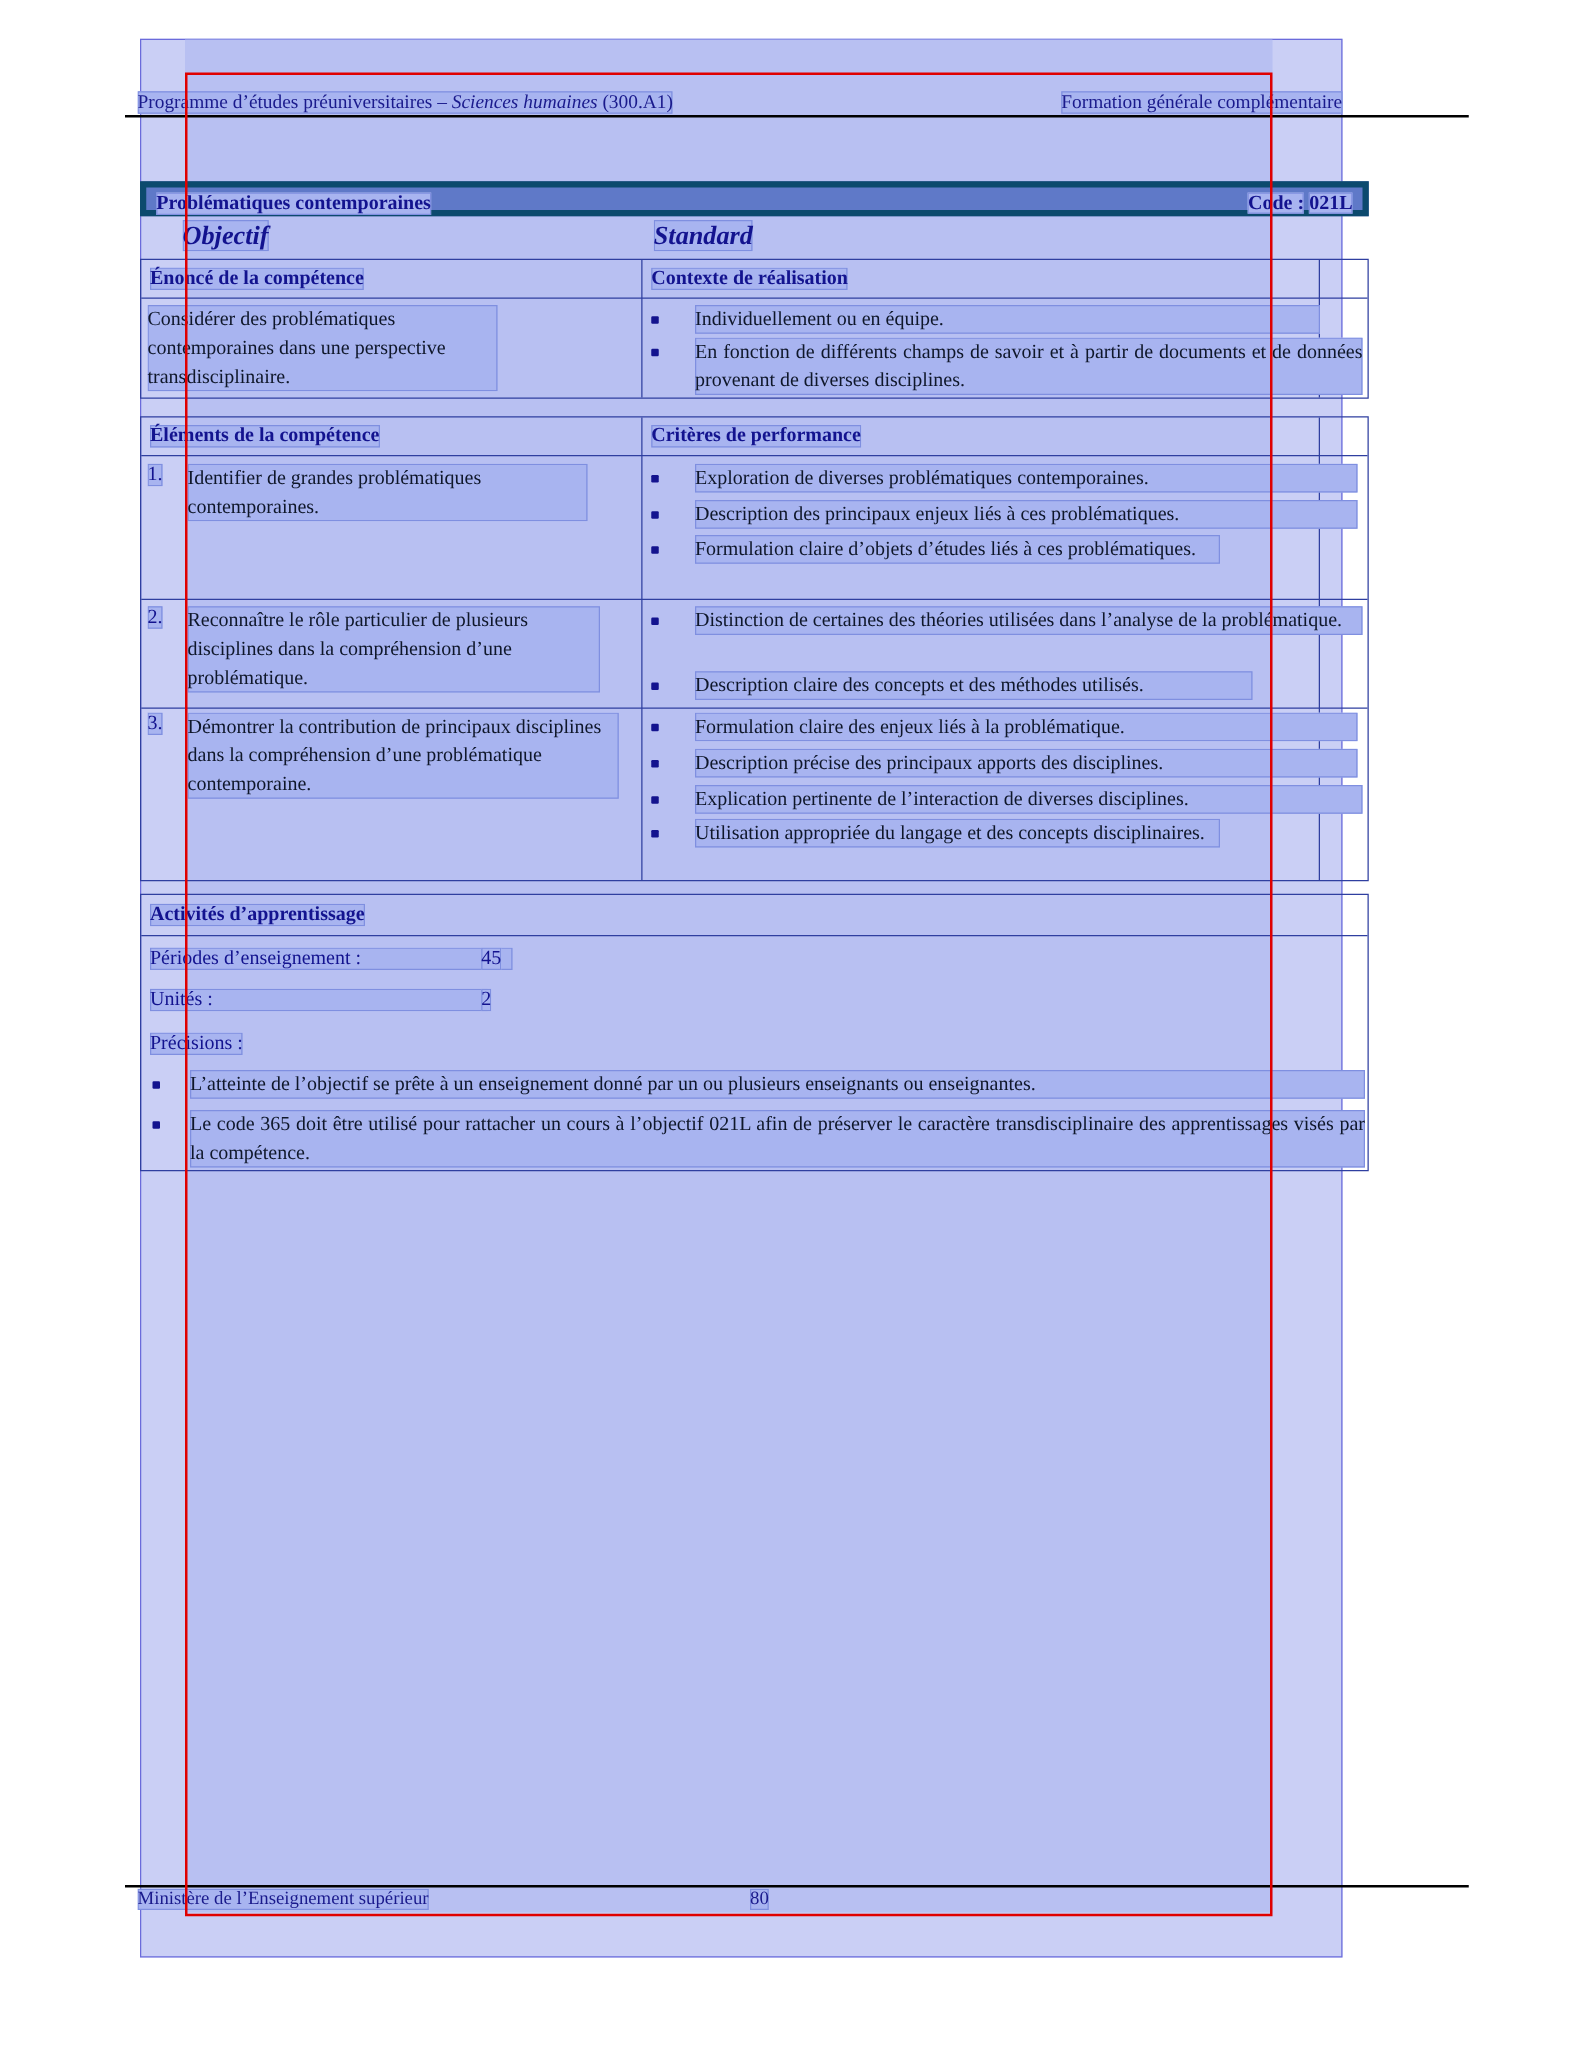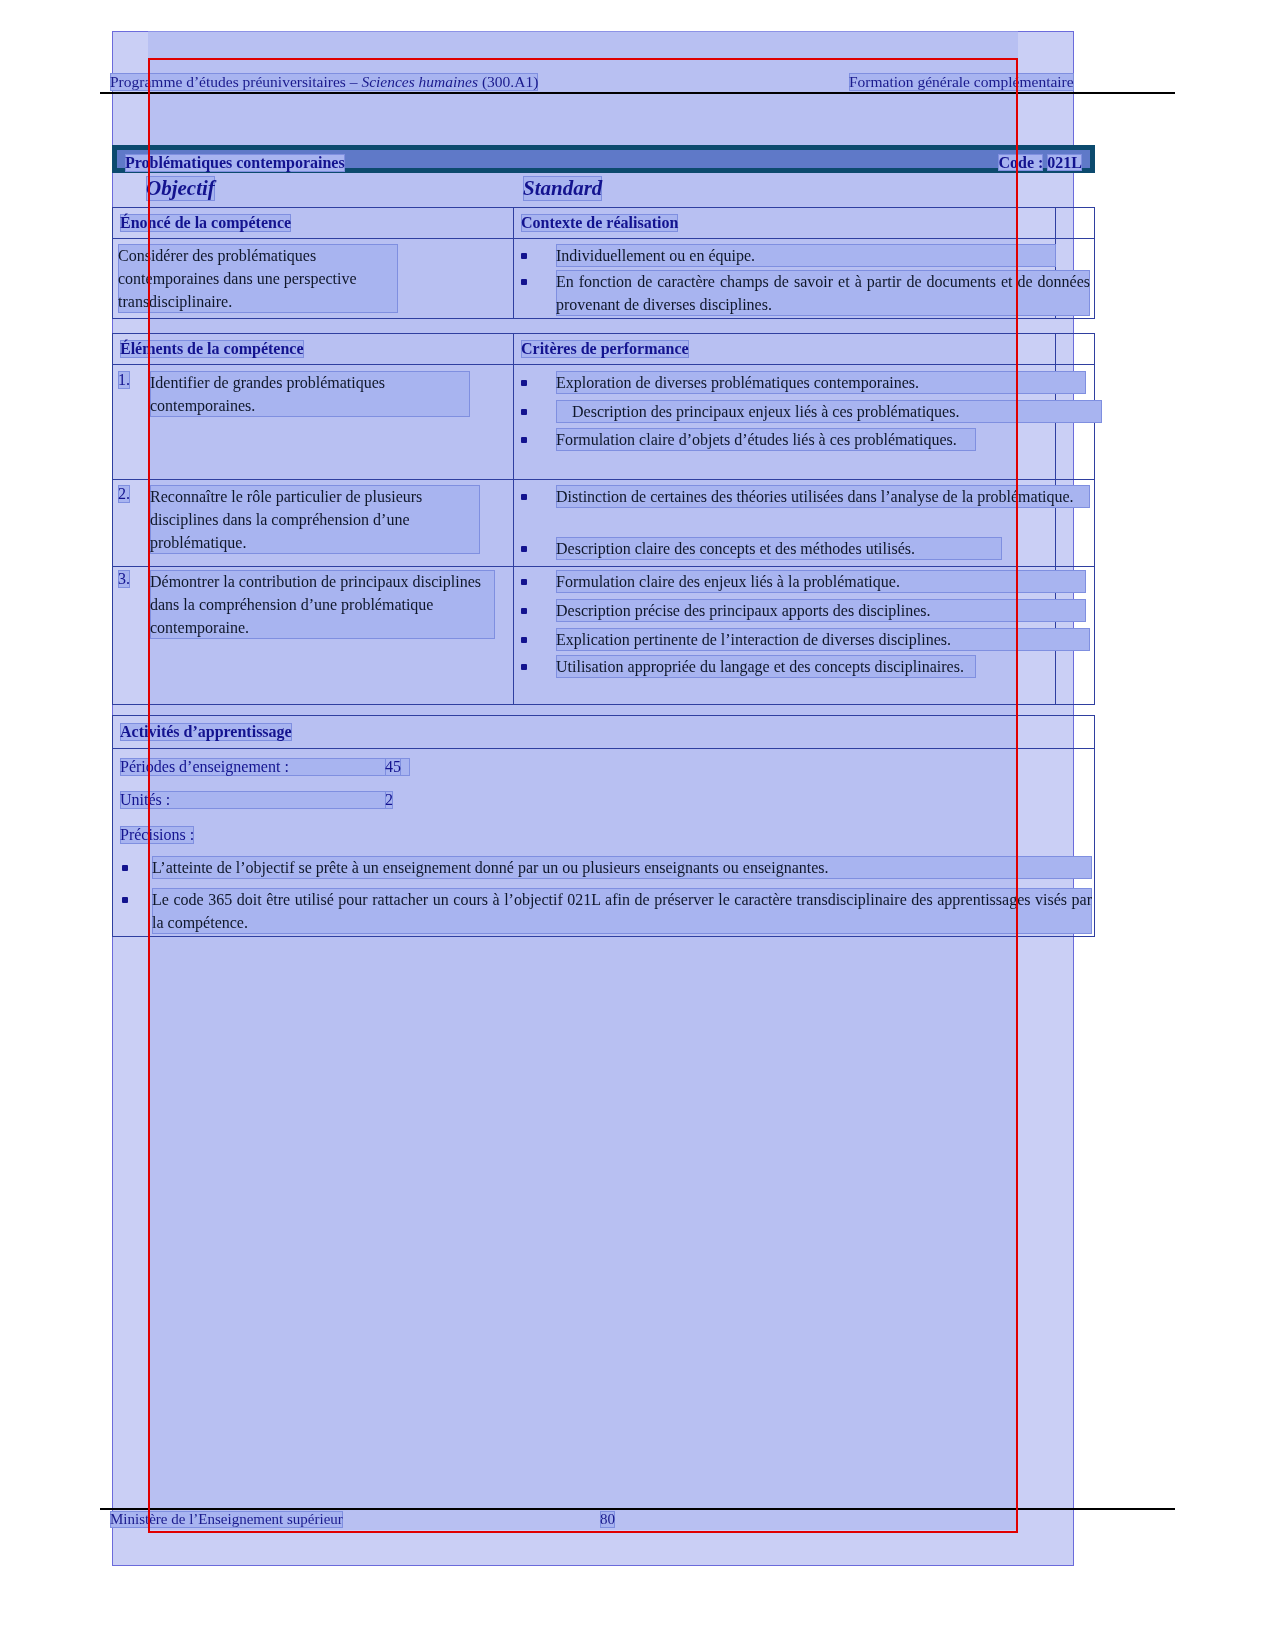--- a/index.html
+++ b/index.html
@@ -230,38 +230,38 @@
     </div>
     <div class="cellhdr sel" style="left:120px; top:214px;">Énoncé de la compétence</div>
     <div class="cellhdr sel" style="left:521px; top:214px;">Contexte de réalisation</div>
 
     <div class="txt sel" style="left:118px; top:244px; width:280px;">Considérer des problématiques contemporaines dans une perspective transdisciplinaire.</div>
 
     <div class="bullet" style="left:521px; top:253px;"></div>
     <div class="txt sel" style="left:556px; top:244px; width:500px;">Individuellement ou en équipe.</div>
 
     <div class="bullet" style="left:521px; top:279px;"></div>
-    <div class="txt sel just" style="left:556px; top:270px; width:534px;">En fonction de caractère champs de savoir et à partir de documents et de données provenant de diverses disciplines.</div>
+    <div class="txt sel just" style="left:556px; top:270px; width:534px;">En fonction de différents champs de savoir et à partir de documents et de données provenant de diverses disciplines.</div>
 
     <div class="box box2">
       <div class="hline" style="top: 30px;"></div>
       <div class="hline" style="top: 145px;"></div>
       <div class="hline" style="top: 232px;"></div>
       <div class="vline" style="left: 400px;"></div>
       <div class="vline" style="left: 942px;"></div>
     </div>
     <div class="cellhdr sel" style="left:120px; top:340px;">Éléments de la compétence</div>
     <div class="cellhdr sel" style="left:521px; top:340px;">Critères de performance</div>
 
     <div class="num sel" style="left:118px; top:371px;">1.</div>
     <div class="txt sel" style="left:150px; top:371px; width:320px;">Identifier de grandes problématiques contemporaines.</div>
     <div class="bullet" style="left:521px; top:380px;"></div>
     <div class="txt sel" style="left:556px; top:371px; width:530px;">Exploration de diverses problématiques contemporaines.</div>
     <div class="bullet" style="left:521px; top:409px;"></div>
-    <div class="txt sel" style="left:556px; top:400px; width:530px;padding-left:16px;">Description des principaux enjeux liés à ces problématiques.</div>
+    <div class="txt sel" style="left:556px; top:400px; width:530px;">Description des principaux enjeux liés à ces problématiques.</div>
     <div class="bullet" style="left:521px; top:437px;"></div>
     <div class="txt sel" style="left:556px; top:428px; width:420px;">Formulation claire d’objets d’études liés à ces problématiques.</div>
 
     <div class="num sel" style="left:118px; top:485px;">2.</div>
     <div class="txt sel" style="left:150px; top:485px; width:330px;">Reconnaître le rôle particulier de plusieurs disciplines dans la compréhension d’une problématique.</div>
     <div class="bullet" style="left:521px; top:494px;"></div>
     <div class="txt sel" style="left:556px; top:485px; width:534px;">Distinction de certaines des théories utilisées dans l’analyse de la problématique.</div>
     <div class="bullet" style="left:521px; top:546px;"></div>
     <div class="txt sel" style="left:556px; top:537px; width:446px;">Description claire des concepts et des méthodes utilisés.</div>
 

